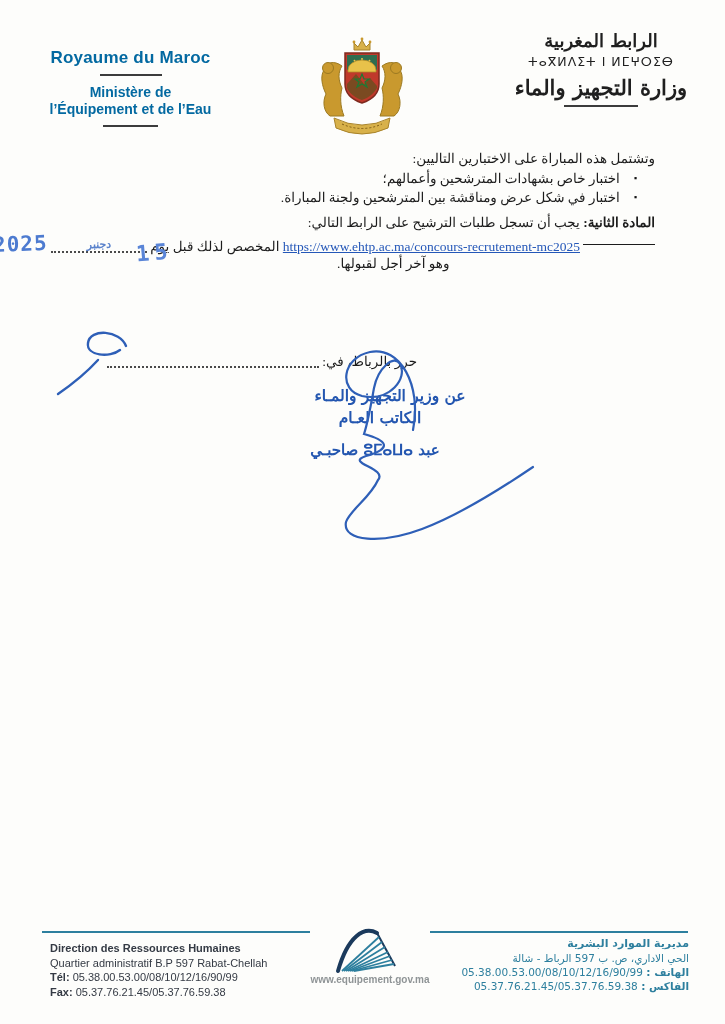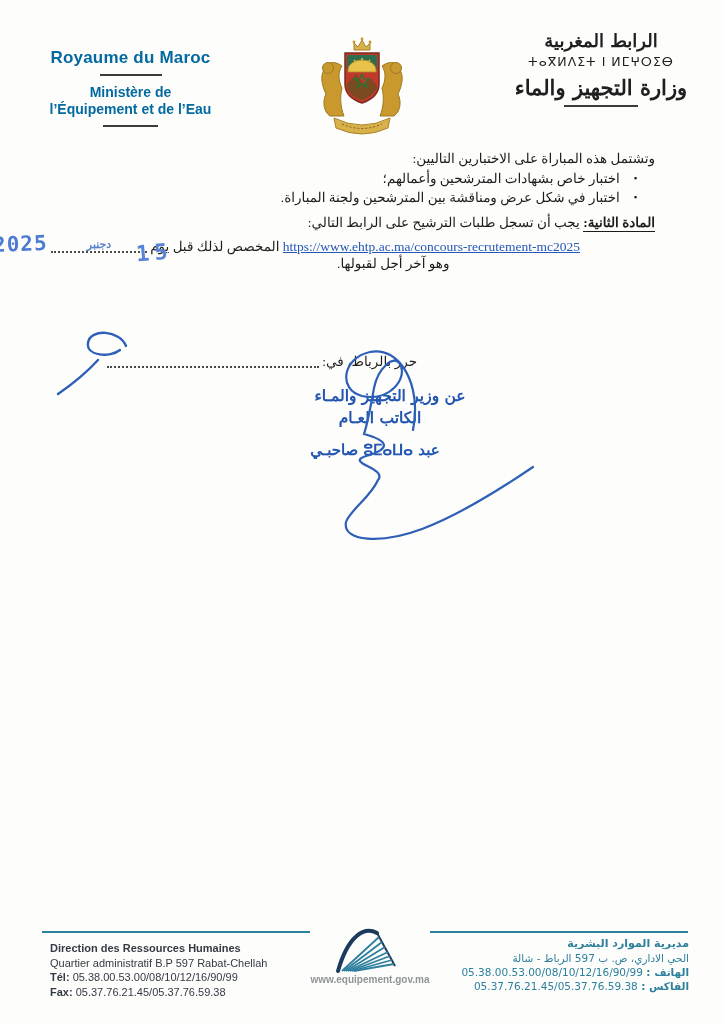--- a/index.html
+++ b/index.html
@@ -19,21 +19,21 @@
   .hdr-right{left:492px;top:30px;width:218px;text-align:center;color:#1f1f1f;}
   .hdr-right .ar1{font-size:18px;font-weight:bold;font-family:"DejaVu Serif", serif;}
   .hdr-right .tif{font-size:12.5px;font-family:"DejaVu Sans", sans-serif;margin-top:3px;letter-spacing:1px;}
   .hdr-right .ar2{font-size:21px;font-weight:bold;font-family:"DejaVu Serif", serif;margin-top:6px;}
   .hdr-right .rule{display:block;width:74px;height:2px;background:#3c3c3c;margin:5px auto 0 auto;}
   
   .artxt{direction:rtl;unicode-bidi:embed;font-size:13.5px;line-height:17px;color:#1c1c1c;}
   .r70{right:70px;}
   .bullet-row{right:88px;direction:rtl;font-size:13.5px;}
   .bullet-row .sq{font-size:9px;vertical-align:2px;margin-left:14px;color:#111;}
-  .bold-u{font-weight:bold;border-bottom:1.4px solid #1c1c1c;padding-bottom:1px;}
+  .bold-u{font-weight:bold;border-bottom:1.4px solid #1c1c1c;padding-bottom:14px;}
   a.doc-link{color:#2457b8;text-decoration:underline;cursor:pointer;font-family:"Liberation Serif", serif;}
   .dotline{display:inline-block;border-bottom:2px dotted #4a4a4a;height:11px;vertical-align:-2px;position:relative;}
   .stamp{color:#4d7bd0;font-family:"DejaVu Sans Mono", monospace;font-weight:bold;}
   .stamp-month{position:absolute;left:50%;top:-4px;transform:translateX(-50%) rotate(-1deg);
     font-size:11px;color:#5b83cc;font-weight:bold;white-space:nowrap;direction:rtl;}
   .stamp-year{display:inline-block;font-size:21px;letter-spacing:1px;transform:rotate(-2deg);color:#4d7bd0;}
   .stamp-day{font-size:22px;letter-spacing:5px;transform:rotate(-5deg);color:#5a85d7;}
   
   .sig-txt{color:#2356b0;font-weight:bold;direction:rtl;text-align:center;
     font-family:"DejaVu Serif", serif;}

